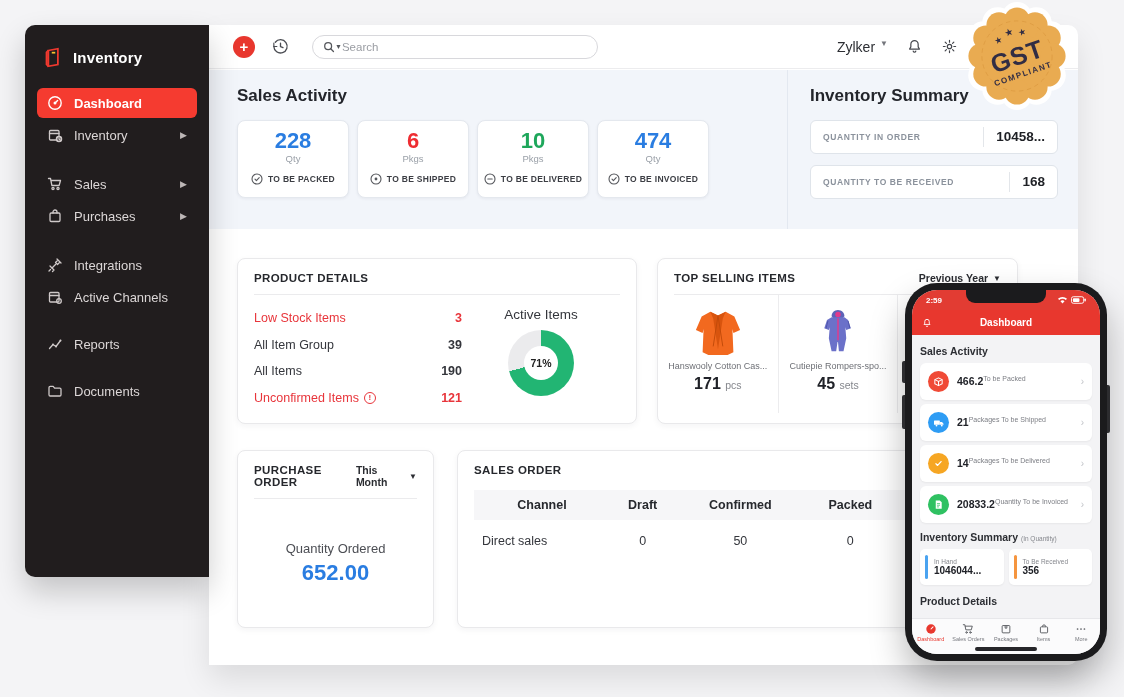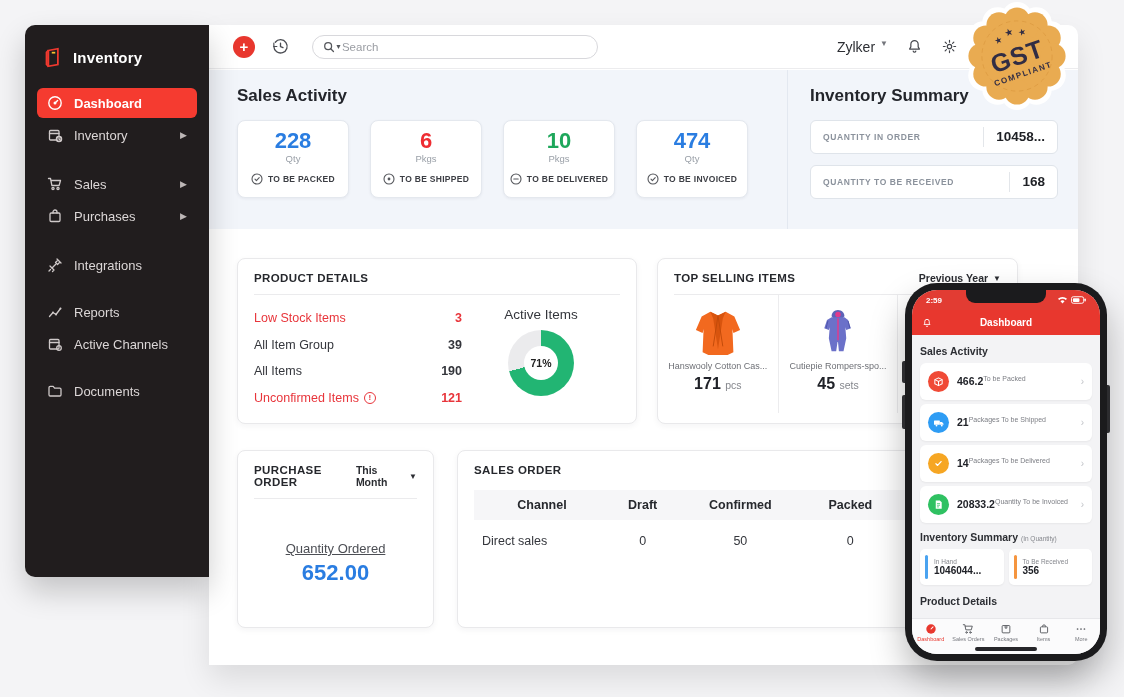--- a/index.html
+++ b/index.html
@@ -60,21 +60,21 @@
   .top-right { margin-left:auto; display:flex; align-items:center; gap:18px; }
   .org { font-size:14px; color:#2c2e33; display:flex; align-items:flex-start; gap:5px; cursor:pointer; }
   .org .caret { font-size:8px; color:#74767c; }
   .tico { color:#44464c; display:flex; cursor:pointer; }
   
   .hero { position:absolute; left:0; top:45px; width:100%; height:159px;
     background:#f2f5fa; display:flex; }
   .hero-left { width:578px; padding:16px 0 0 28px; }
   .hero-right { flex:1; border-left:1px solid #e3e8f0; padding:16px 20px 0 22px; }
   .h-title { font-size:17px; font-weight:700; color:#23252b; margin-bottom:14px; }
-  .sa-cards { display:flex; gap:21px;text-align:center; }
+  .sa-cards { display:flex; gap:8px;text-align:center; }
   .sa-card {
     width:112px; height:78px; background:#fff; border:1px solid #e4e8ee;
     border-radius:8px; box-shadow:0 1px 3px rgba(30,40,60,.06);
     display:flex; flex-direction:column; align-items:center; padding-top:8px; cursor:pointer;
   }
   .sa-value { font-size:22px; font-weight:700; line-height:1.05; }
   .sa-unit { font-size:9.5px; color:#9aa0a8; margin-top:1px; }
   .sa-label { margin-top:9px; display:flex; align-items:center; gap:5px;
     font-size:8.5px; font-weight:700; color:#3c3e44; letter-spacing:.3px; }
   .sa-label svg { color:#55575c; }
@@ -119,21 +119,21 @@
     font-size:10.5px; font-weight:700; color:#222; }
   .ts-grid { display:flex; height:118px; }
   .ts-cell { width:120px; display:flex; flex-direction:column; align-items:center;
     padding-top:8px; }
   .ts-cell + .ts-cell { border-left:1px solid #ececee; }
   .ts-img { height:56px; display:flex; align-items:center; justify-content:center; }
   .ts-name { font-size:9px; color:#6e7076; margin-top:2px; white-space:nowrap; }
   .ts-qty { margin-top:4px; font-size:16px; font-weight:700; color:#202228; }
   .ts-qty .unit { font-size:10.5px; font-weight:400; color:#85878d; }
   .po-center { text-align:center; margin-top:42px; }
-  .po-label { font-size:13px; color:#4c4e54;text-decoration:underline; }
+  .po-label { font-size:13px; color:#4c4e54; }
   .po-value { font-size:22px; font-weight:700; color:#2a7de1; margin-top:4px; }
   .so-table { width:calc(100% - 32px); margin:10px 16px 0; border-collapse:collapse; }
   .so-table th { background:#f6f6f8; font-size:12.5px; font-weight:700; color:#27292e;
     padding:8px 6px; text-align:center; }
   .so-table th:first-child { text-align:center; padding-left:8px; }
   .so-table td { font-size:12.5px; color:#34363c; padding:14px 6px; text-align:center; }
   .so-table td:first-child { text-align:left; padding-left:8px; }
   
   .gst-badge { position:absolute; left:963px; top:2px; width:108px; height:108px; z-index:60; }
   
@@ -255,41 +255,41 @@
     <div class="nav-item gap-lg">
       <span class="sicon">
         <svg viewBox="0 0 16 16" width="16" height="16" fill="none" stroke="currentColor" stroke-width="1.3" stroke-linecap="round" stroke-linejoin="round">
           <path d="M10 2l1.5 1.5M12.5 4.5L14 6M10.5 7.5l-2-2L11 3l2 2zM8.5 7.5L5 11"></path>
             <path d="M3 9l4 4-1.5 1.5M2 14l1.5-1.5"></path>
         </svg>
       </span>
       <span>Integrations</span>
     </div>
 
+    <div class="nav-item">
+      <span class="sicon">
+        <svg viewBox="0 0 16 16" width="16" height="16" fill="none" stroke="currentColor" stroke-width="1.3" stroke-linecap="round">
+          <rect x="2.5" y="3.5" width="9.5" height="9.5" rx="1"></rect>
+            <path d="M2.5 6.5h9.5"></path>
+            <circle cx="12" cy="12" r="2.3"></circle>
+        </svg>
+      </span>
+      <span>Active Channels</span>
+    </div>
+
     <div class="nav-item gap-md">
       <span class="sicon">
         <svg viewBox="0 0 16 16" width="16" height="16" fill="none" stroke="currentColor" stroke-width="1.3" stroke-linecap="round" stroke-linejoin="round">
           <path d="M2.5 12.5L6 8.5l3 2 4.5-6"></path>
             <circle cx="6" cy="8.5" r="1" fill="currentColor" stroke="none"></circle>
           <circle cx="9" cy="10.5" r="1" fill="currentColor" stroke="none"></circle>
             <circle cx="13.5" cy="4.5" r="1" fill="currentColor" stroke="none"></circle>
         </svg>
       </span>
       <span>Reports</span>
-    </div>
-
-    <div class="nav-item">
-      <span class="sicon">
-        <svg viewBox="0 0 16 16" width="16" height="16" fill="none" stroke="currentColor" stroke-width="1.3" stroke-linecap="round">
-          <rect x="2.5" y="3.5" width="9.5" height="9.5" rx="1"></rect>
-            <path d="M2.5 6.5h9.5"></path>
-            <circle cx="12" cy="12" r="2.3"></circle>
-        </svg>
-      </span>
-      <span>Active Channels</span>
     </div>
 
     <div class="nav-item gap-md">
       <span class="sicon">
         <svg viewBox="0 0 16 16" width="16" height="16" fill="none" stroke="currentColor" stroke-width="1.3" stroke-linejoin="round">
           <path d="M2 4.5A1.2 1.2 0 013.2 3.3h3l1.4 1.8h5.2A1.2 1.2 0 0114 6.3v5.5a1.2 1.2 0 01-1.2 1.2H3.2A1.2 1.2 0 012 11.8z"></path>
         </svg>
       </span>
       <span>Documents</span>
     </div>

